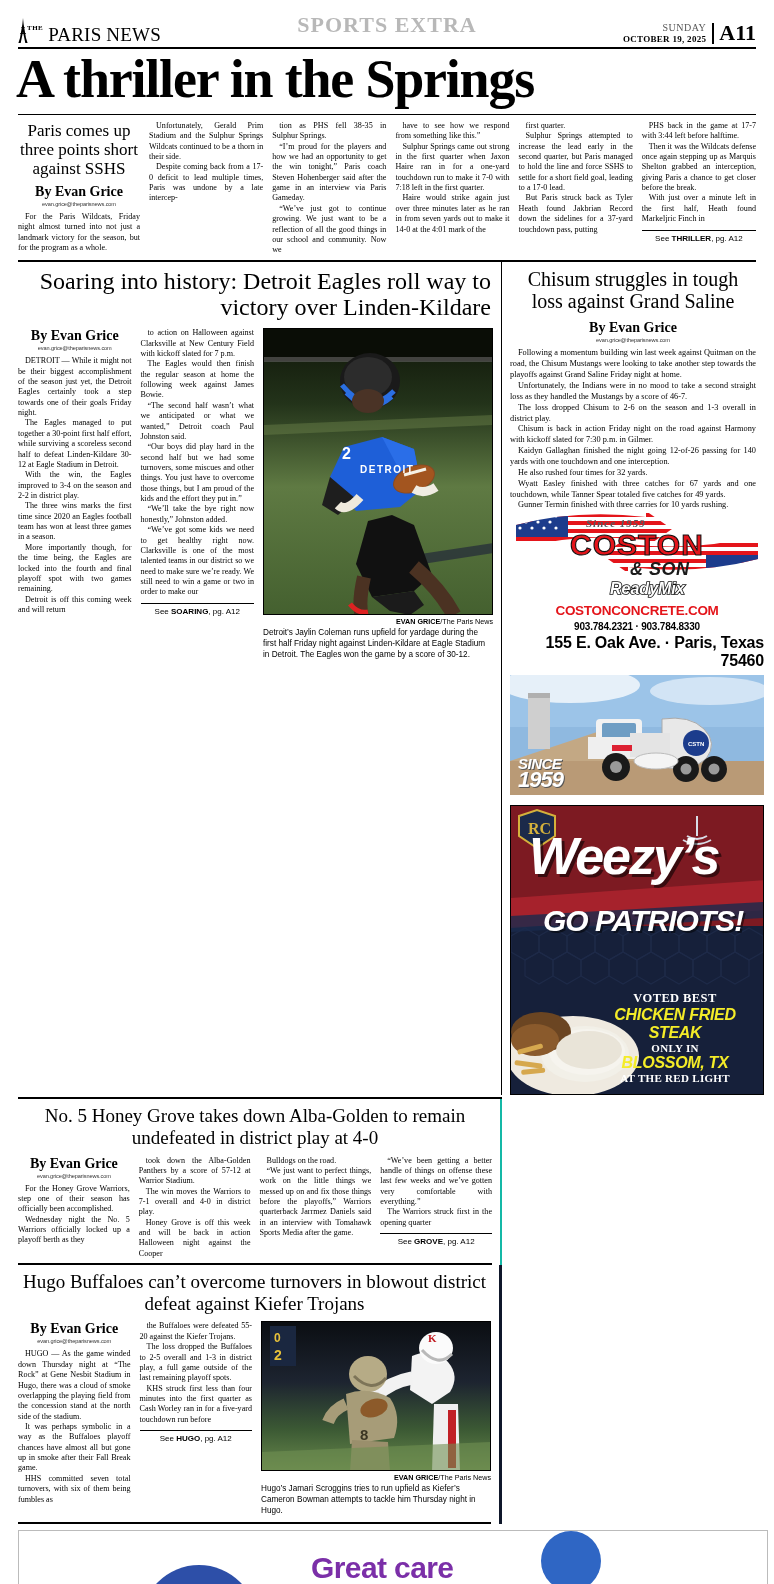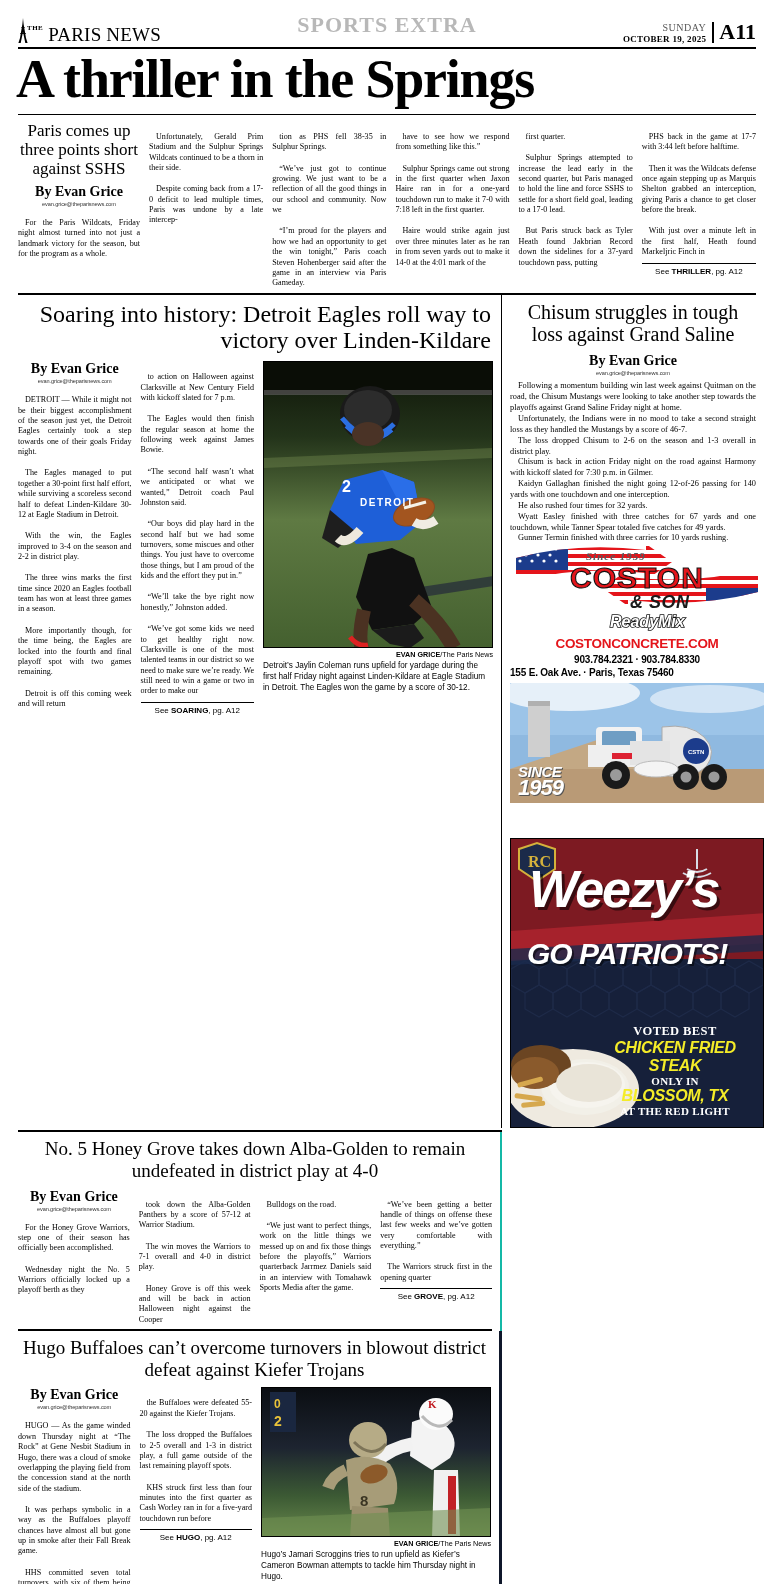--- a/index.html
+++ b/index.html
@@ -13,36 +13,36 @@
   .page { position: relative; width: 774px; height: 1584px; background: #fff; padding: 0 12px; }
 
   
   .masthead { position: relative; height: 46px; display: flex; align-items: flex-end; justify-content: space-between; padding: 0 6px 2px 6px; }
   .nameplate { display: flex; align-items: flex-end; gap: 2px; font-family: "Liberation Serif", serif; }
   .np-tower { position: relative; width: 10px; height: 26px; }
   .np-tower svg { position: absolute; bottom: 0; left: 0; }
   .np-the { font-size: 7px; letter-spacing: .5px; font-variant: small-caps; font-weight: bold; position: relative; top: -12px; left: -3px; }
   .np-main { font-size: 19px; letter-spacing: .2px; font-variant: small-caps; font-weight: normal; line-height: 1; }
   .sports-extra { font-family: "Liberation Serif", serif; font-size: 22px; letter-spacing: 1px; color: #b8b8b8; font-weight: bold; font-variant: small-caps; position: absolute; left: 50%; transform: translateX(-50%); bottom: 8px; white-space: nowrap; }
-  .dateblock { display: flex; align-items: flex-start; gap: 6px; }
+  .dateblock { display: flex; align-items: center; gap: 6px; }
   .dateinner { text-align: right; line-height: 1.15; }
   .dl-sun { font-size: 10px; letter-spacing: .5px; font-variant: small-caps; color: #555; }
   .dl-date { font-size: 9px; letter-spacing: .3px; font-variant: small-caps; font-weight: bold; }
   .pagenum { font-size: 22px; font-weight: bold; border-left: 2px solid #000; padding-left: 5px; line-height: .95; }
   .rule-thick { border-top: 2.5px solid #000; margin: 1px 6px 0 6px; }
 
   
   .banner-head { font-family: "Liberation Serif", serif; font-weight: bold; font-size: 54px; line-height: .98; letter-spacing: -1.2px; padding: 4px 4px 6px 4px; }
   .rule-thin { border-top: 1px solid #000; margin: 2px 6px; }
 
   
   .byline-name { font-family: Liberation Serif, serif; font-weight: bold; font-size: 14px; text-align: center; }
   .byline-mail { font-family: "Liberation Sans", sans-serif; font-size: 5.6px; text-align: center; color: #333; margin-top: 1px; margin-bottom: 5px; letter-spacing: -.1px; }
   .body-col { font-size: 8.1px; line-height: 1.28; text-align: justify; text-justify: inter-word; hyphens: auto; }
-  .body-col p { text-indent: 7px; margin-top: 11px; }
+  .body-col p { text-indent: 7px; }
   .jumpline { font-family: "Liberation Sans", sans-serif; font-size: 8px; text-align: center; border-top: 1px solid #000; margin-top: 5px; padding-top: 3px; }
   .jumpline b { font-weight: bold; }
 
   
   .sec1 { display: flex; gap: 9px; padding: 4px 6px 3px 6px; }
   .sec1 .col { width: 117px; }
   .sec1 .col1 { width: 125px; }
   .hl-sec1 { font-size: 17px; line-height: 1.12; text-align: center; margin-bottom: 6px; font-family: "Liberation Serif", serif; }
 
   
@@ -76,29 +76,29 @@
   .hl-hugo { font-size: 19px; line-height: 1.14; text-align: center; padding: 6px 4px 7px 4px; }
   .hugo-grid { display: flex; gap: 9px; }
   .hugo-grid .col { width: 118px; }
   .photo-box2 { width: 230px; height: 150px; border: 1px solid #000; overflow: hidden; position: relative; background: #2b2f1c; }
 
   
   .ad-coston { width: 254px; height: 290px; background: #fff; position: relative; overflow: hidden; }
   .coston-logo { position: relative; height: 92px; }
   .coston-url { font-family: "Liberation Sans", sans-serif; font-weight: bold; font-size: 13.5px; color: #e4151b; text-align: center; letter-spacing: -.3px; }
   .coston-ph { font-family: "Liberation Sans", sans-serif; font-weight: bold; font-size: 10px; text-align: center; margin-top: 3px; letter-spacing: -.2px; }
-  .coston-addr { font-family: "Liberation Sans", sans-serif; font-weight: bold; font-size: 10px; text-align: left; margin-top: 2px; letter-spacing: -.2px; }
+  .coston-addr { font-family: "Liberation Sans", sans-serif; font-weight: bold; font-size: 16px; text-align: right; margin-top: 2px; letter-spacing: -.2px; }
   .coston-photo { width: 254px; height: 120px; margin-top: 5px; position: relative; overflow: hidden; }
   .since-txt { position: absolute; left: 8px; bottom: 6px; font-family: "Liberation Sans", sans-serif; font-weight: bold; font-style: italic; color: #fff; line-height: .88; text-shadow: 1px 1px 0 #555; }
   .since-1 { font-size: 15px; letter-spacing: -.5px;}
   .since-2 { font-size: 22px; letter-spacing: -1px;}
 
   .ad-weezy { width: 254px; height: 290px; border: 1px solid #000; position: relative; overflow: hidden; background:#141e33; margin-top: 4px; }
   .weezy-word { position: absolute; top: 20px; left: 18px; font-family: "Liberation Sans", sans-serif; font-weight: bold; font-style: italic; font-size: 52px; color: #fff; letter-spacing: -2px; text-shadow: 3px 3px 0 rgba(0,0,0,.55); }
-  .weezy-go { position: absolute; top: 98px; left: 16px; font-family: "Liberation Sans", sans-serif; font-weight: bold; font-style: italic; font-size: 30px; color: #fff; letter-spacing: -1px; text-shadow: 2px 2px 0 rgba(0,0,0,.5); }
+  .weezy-go { position: absolute; top: 98px; left: 32px; font-family: "Liberation Sans", sans-serif; font-weight: bold; font-style: italic; font-size: 30px; color: #fff; letter-spacing: -1px; text-shadow: 2px 2px 0 rgba(0,0,0,.5); }
   .weezy-blk { position: absolute; right: 8px; bottom: 10px; width: 160px; text-align: center; font-family: "Liberation Serif", serif; }
   .wz-white { color: #fff; font-weight: bold; font-size: 12.5px; letter-spacing: .4px; font-variant: small-caps; }
   .wz-yellow { color: #f4ec28; font-weight: bold; font-style: italic; font-size: 16px; letter-spacing: -.3px; font-family: "Liberation Sans", sans-serif; }
   .wz-small { color: #fff; font-weight: bold; font-size: 11px; letter-spacing: .3px; font-variant: small-caps; }
 
   
   .ad-bottom { margin: 6px 6px 0 6px; width: 750px; height: 286px; border: 1px solid #bbb; position: relative; overflow: hidden; background: #fff; }
   .prh-head { position: absolute; left: 292px; top: 22px; font-family: "Liberation Sans", sans-serif; font-weight: bold; font-size: 30px; color: #7b2fa8; line-height: 1.02; letter-spacing: -.6px; }
 </style>
 </head>
@@ -143,22 +143,22 @@
     </div>
     <div class="col">
       <div class="body-col">
         <p>Unfortunately, Gerald Prim Stadium and the Sulphur Springs Wildcats continued to be a thorn in their side.</p>
         <p>Despite coming back from a 17-0 deficit to lead multiple times, Paris was undone by a late intercep-</p>
       </div>
     </div>
     <div class="col">
       <div class="body-col">
         <p>tion as PHS fell 38-35 in Sulphur Springs.</p>
+        <p>“I’m proud for the players and how we had an opportunity to get the win tonight,” Paris coach Steven Hohenberger said after the game in an interview via Paris Gameday.</p>
         <p>“We’ve just got to continue growing. We just want to be a reflection of all the good things in our school and community. Now we</p>
-        <p>“I’m proud for the players and how we had an opportunity to get the win tonight,” Paris coach Steven Hohenberger said after the game in an interview via Paris Gameday.</p>
       </div>
     </div>
     <div class="col">
       <div class="body-col">
         <p>have to see how we respond from something like this.”</p>
         <p>Sulphur Springs came out strong in the first quarter when Jaxon Haire ran in for a one-yard touchdown run to make it 7-0 with 7:18 left in the first quarter.</p>
         <p>Haire would strike again just over three minutes later as he ran in from seven yards out to make it 14-0 at the 4:01 mark of the</p>
       </div>
     </div>
     <div class="col">

